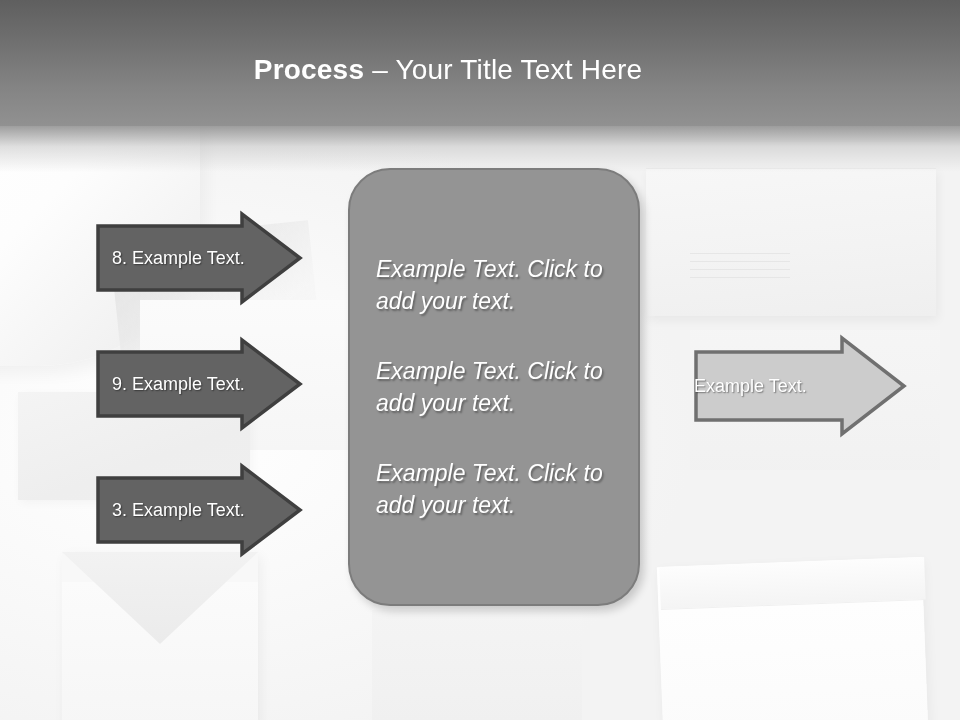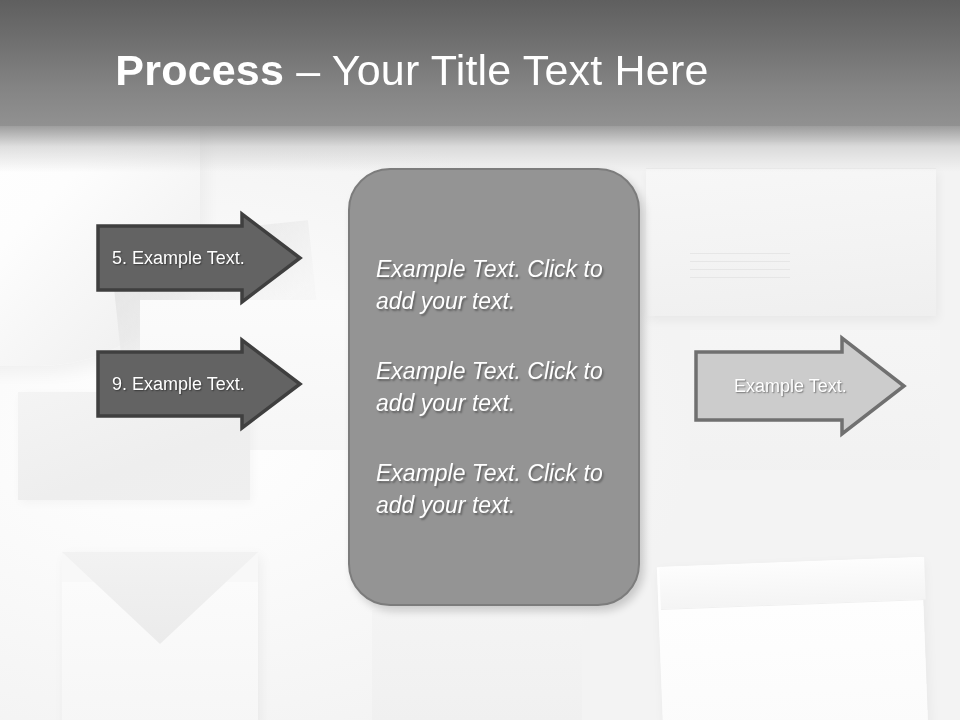--- a/index.html
+++ b/index.html
@@ -194,24 +194,25 @@
     background: linear-gradient(180deg, rgba(150,150,150,0.92) 0%, rgba(198,198,198,0.55) 45%, rgba(245,245,245,0.06) 100%);
     pointer-events: none;
   }
   .title {
     position: absolute;
     left: 0;
     top: 48px;
     width: 824px;
     text-align: center;
     color: #ffffff;
-    font-size: 43px;
+    font-size: 28px;
     line-height: 44px;
     letter-spacing: .2px;
     white-space: nowrap;
+    padding-left: 36px;
   }
   .title .t-bold { font-weight: bold; }
   .title .t-reg  { font-weight: normal; }
 
   
   .arrow {
     position: absolute;
     display: flex;
     align-items: center;
     box-sizing: border-box;
@@ -224,21 +225,21 @@
   }
   .arrow-label {
     position: relative;
     z-index: 2;
     color: #ffffff;
     font-size: 18px;
     white-space: nowrap;
     text-shadow: 1px 1px 1.5px rgba(0,0,0,0.45);
   }
   .arrow-dark .arrow-label { padding-left: 16px; }
-  .arrow-light .arrow-label { padding-left: 40px; }
+  .arrow-light .arrow-label { }
 
   #arrow1 { left: 96px; top: 212px;  width: 206px; height: 92px; }
   #arrow2 { left: 96px; top: 338px;  width: 206px; height: 92px; }
   #arrow3 { left: 96px; top: 464px;  width: 206px; height: 92px; }
   #arrow-right { left: 694px; top: 336px; width: 212px; height: 100px; }
 
   
   .panel {
     position: absolute;
     left: 348px;
@@ -297,30 +298,36 @@
   <div class="header"></div>
   <div class="header-fade"></div>
   <div class="title">
     <span class="t-bold">Process</span><span class="t-reg"> – Your Title Text Here</span>
   </div>
 
   <div class="arrow arrow-dark" id="arrow1">
     <svg width="206" height="92" viewBox="0 0 206 92">
       <polygon points="2,14 146,14 146,2 204,46 146,90 146,78 2,78" fill="#636363" stroke="#3f3f3f" stroke-width="3.5" stroke-linejoin="miter"></polygon>
     </svg>
-    <span class="arrow-label">5. Example Text.</span>
+    <span class="arrow-label">8. Example Text.</span>
   </div>
 
   <div class="arrow arrow-dark" id="arrow2">
     <svg width="206" height="92" viewBox="0 0 206 92">
       <polygon points="2,14 146,14 146,2 204,46 146,90 146,78 2,78" fill="#636363" stroke="#3f3f3f" stroke-width="3.5" stroke-linejoin="miter"></polygon>
     </svg>
     <span class="arrow-label">9. Example Text.</span>
   </div>
 
+  <div class="arrow arrow-dark" id="arrow3">
+    <svg width="206" height="92" viewBox="0 0 206 92">
+      <polygon points="2,14 146,14 146,2 204,46 146,90 146,78 2,78" fill="#636363" stroke="#3f3f3f" stroke-width="3.5" stroke-linejoin="miter"></polygon>
+    </svg>
+    <span class="arrow-label">3. Example Text.</span>
+  </div>
 
   <div class="panel">
     <p class="panel-para">Example Text. Click  to add your text.</p>
     <p class="panel-para">Example Text. Click  to add your text.</p>
     <p class="panel-para">Example Text. Click  to add your text.</p>
   </div>
 
   <div class="arrow arrow-light" id="arrow-right">
     <svg width="212" height="100" viewBox="0 0 212 100">
       <polygon points="2,16 148,16 148,2 210,50 148,98 148,84 2,84" fill="#cccccc" stroke="#707070" stroke-width="3.5" stroke-linejoin="miter"></polygon>

